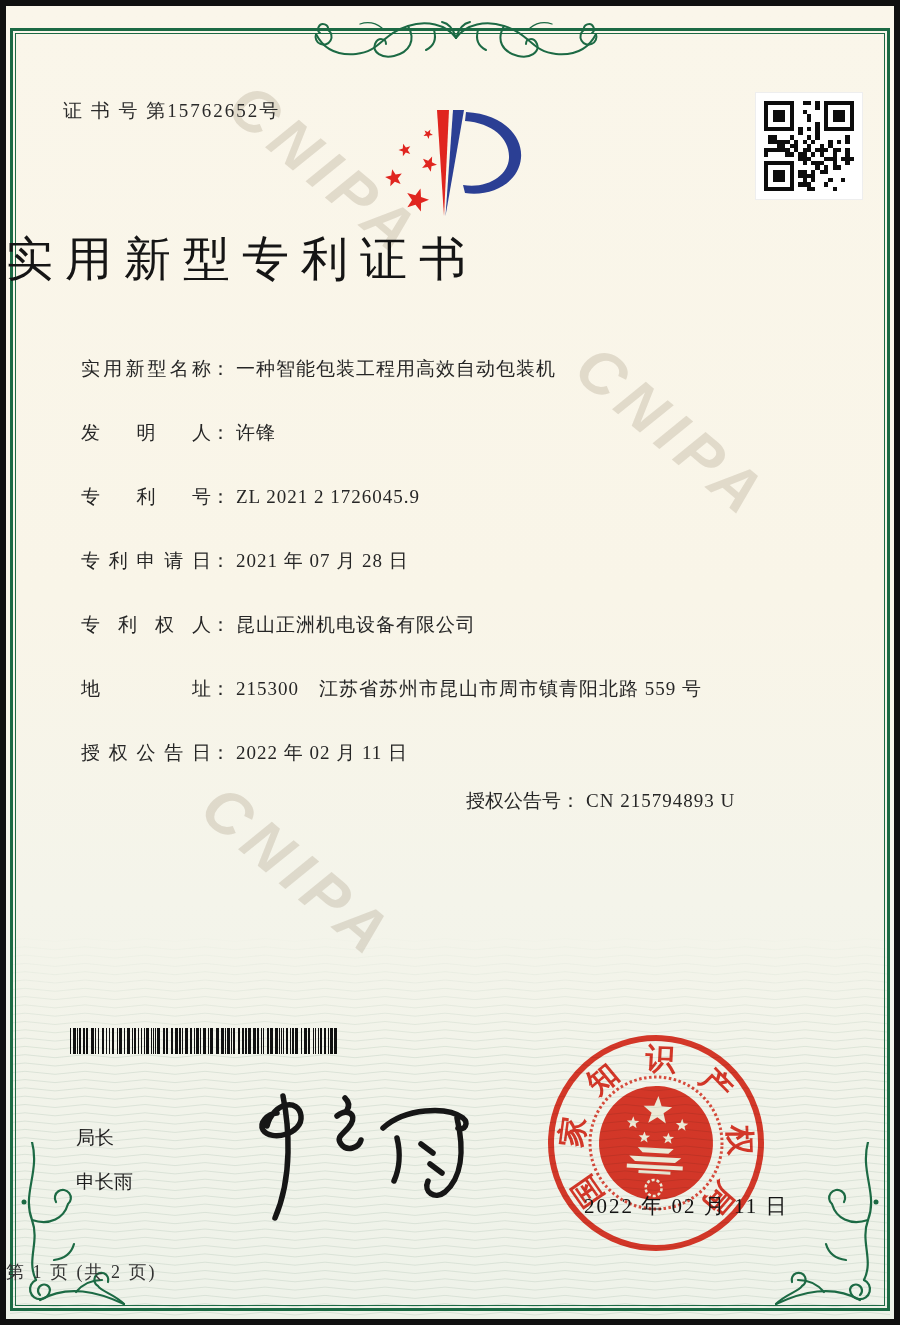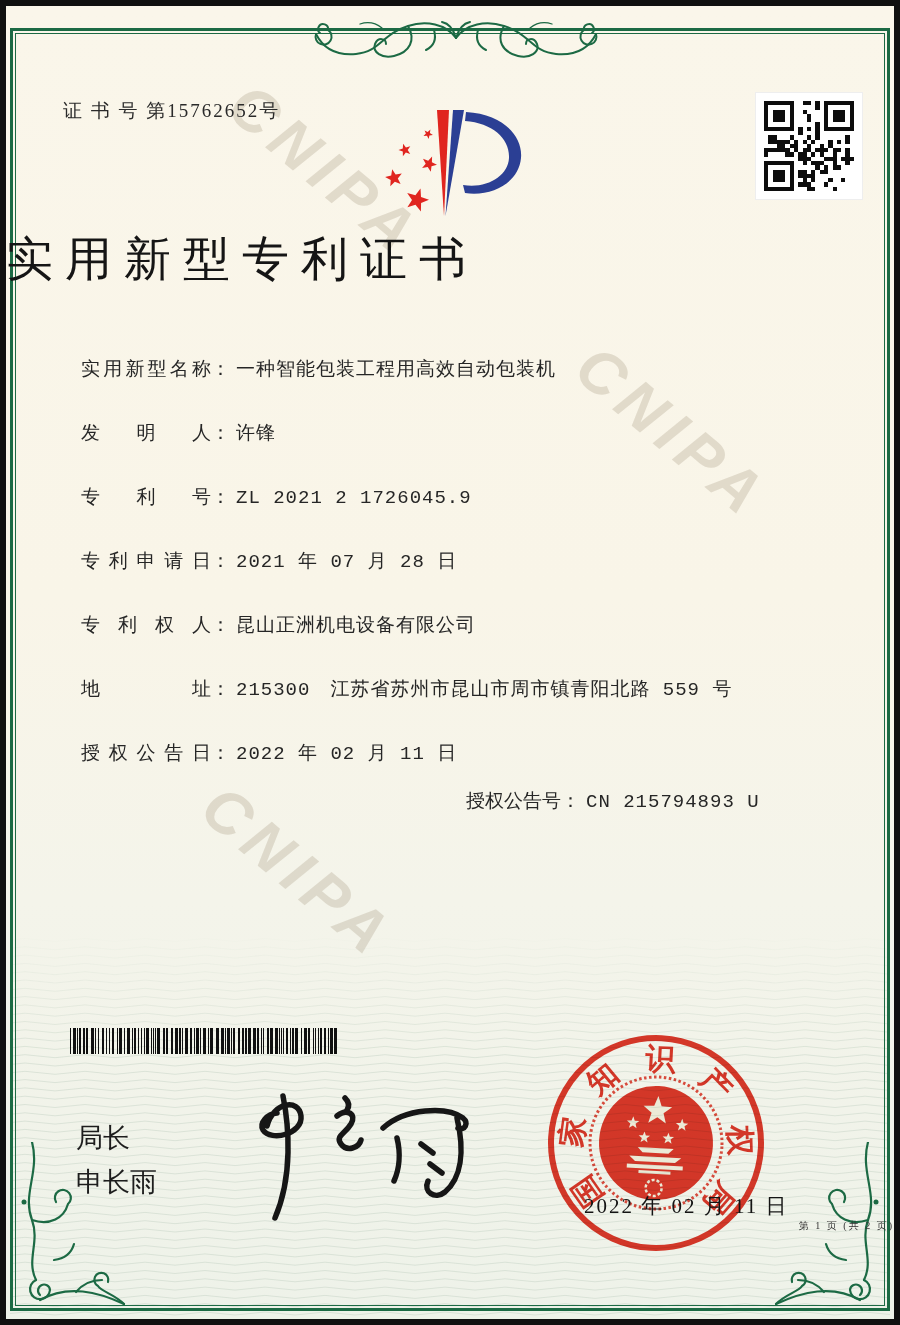--- a/index.html
+++ b/index.html
@@ -21,33 +21,33 @@
   .cert-no{position:absolute;left:57px;top:92px;z-index:3;font-size:19px;letter-spacing:2px;color:#2a2a2a;}
   .logo{position:absolute;left:359px;top:92px;z-index:3;}
   .qr{position:absolute;left:750px;top:87px;width:106px;height:106px;background:#fff;z-index:3;
       display:flex;align-items:center;justify-content:center;box-shadow:0 0 0 1px #eee;}
   .title{position:absolute;left:0;right:0;top:222px;z-index:3;text-align:left;
          font-size:47px;font-weight:400;letter-spacing:12px;color:#151515;}
   .fields{position:absolute;left:75px;right:55px;top:350px;z-index:3;font-size:19px;color:#262626;}
   .frow{height:64px;position:relative;}
   .flabel{display:inline-block;width:130px;text-align:justify;text-align-last:justify;vertical-align:top;}
   .fcolon{display:inline-block;margin-right:6px;}
-  .fvalue{letter-spacing:1px;font-family:Liberation Mono, monospace;}
+  .fvalue{letter-spacing:1px;}
   .fpair2{position:absolute;left:385px;top:0;margin-top:48px;}
   .paras{position:absolute;left:75px;right:58px;top:782px;z-index:3;font-size:19px;line-height:34px;
          text-align:justify;color:#262626;}
   .paras p{margin:0;text-indent:2em;}
   .barcode{position:absolute;left:64px;top:1022px;z-index:3;}
-  .signer{position:absolute;left:70px;top:1110px;z-index:3;font-size:27px;line-height:44px;
+  .signer{position:absolute;left:70px;top:1110px;z-index:3;font-size:19px;line-height:44px;
           font-family:"Liberation Sans","DejaVu Sans",sans-serif;color:#1d1d1d;}
   .signature{position:absolute;left:219px;top:1080px;z-index:4;}
   .seal{position:absolute;left:514px;top:1001px;z-index:4;opacity:.93;mix-blend-mode:multiply;}
   .seal text{font-size:30px;font-weight:700;fill:var(--seal_red);font-family:"Liberation Serif","DejaVu Serif",serif;}
   .seal-date{position:absolute;left:578px;top:1186px;z-index:5;font-size:21px;letter-spacing:2px;color:#141414;}
-  .footer{position:absolute;left:0;right:0;top:1213px;z-index:3;text-align:right;font-size:10px;letter-spacing:2px;color:#333;}
+  .footer{position:absolute;left:0;right:0;top:1254px;z-index:3;text-align:left;font-size:18px;letter-spacing:2px;color:#333;}
 </style>
 </head>
 <body>
 
 <div class="page">
 
   <svg class="waves" id="waves" viewBox="0 0 880 386">
       <path d="M0 4.0 q15 -3 30 0 t30 0 t30 0 t30 0 t30 0 t30 0 t30 0 t30 0 t30 0 t30 0 t30 0 t30 0 t30 0 t30 0 t30 0 t30 0 t30 0 t30 0 t30 0 t30 0 t30 0 t30 0 t30 0 t30 0 t30 0 t30 0 t30 0 t30 0 t30 0 t30 0" stroke="#c9d6c8" stroke-width="1" fill="none" opacity="0.06"></path>
       <path d="M0 12.3 q15 -3 30 0 t30 0 t30 0 t30 0 t30 0 t30 0 t30 0 t30 0 t30 0 t30 0 t30 0 t30 0 t30 0 t30 0 t30 0 t30 0 t30 0 t30 0 t30 0 t30 0 t30 0 t30 0 t30 0 t30 0 t30 0 t30 0 t30 0 t30 0 t30 0 t30 0" stroke="#c9d6c8" stroke-width="1" fill="none" opacity="0.10"></path>
       <path d="M0 20.6 q15 -3 30 0 t30 0 t30 0 t30 0 t30 0 t30 0 t30 0 t30 0 t30 0 t30 0 t30 0 t30 0 t30 0 t30 0 t30 0 t30 0 t30 0 t30 0 t30 0 t30 0 t30 0 t30 0 t30 0 t30 0 t30 0 t30 0 t30 0 t30 0 t30 0 t30 0" stroke="#c9d6c8" stroke-width="1" fill="none" opacity="0.13"></path>

